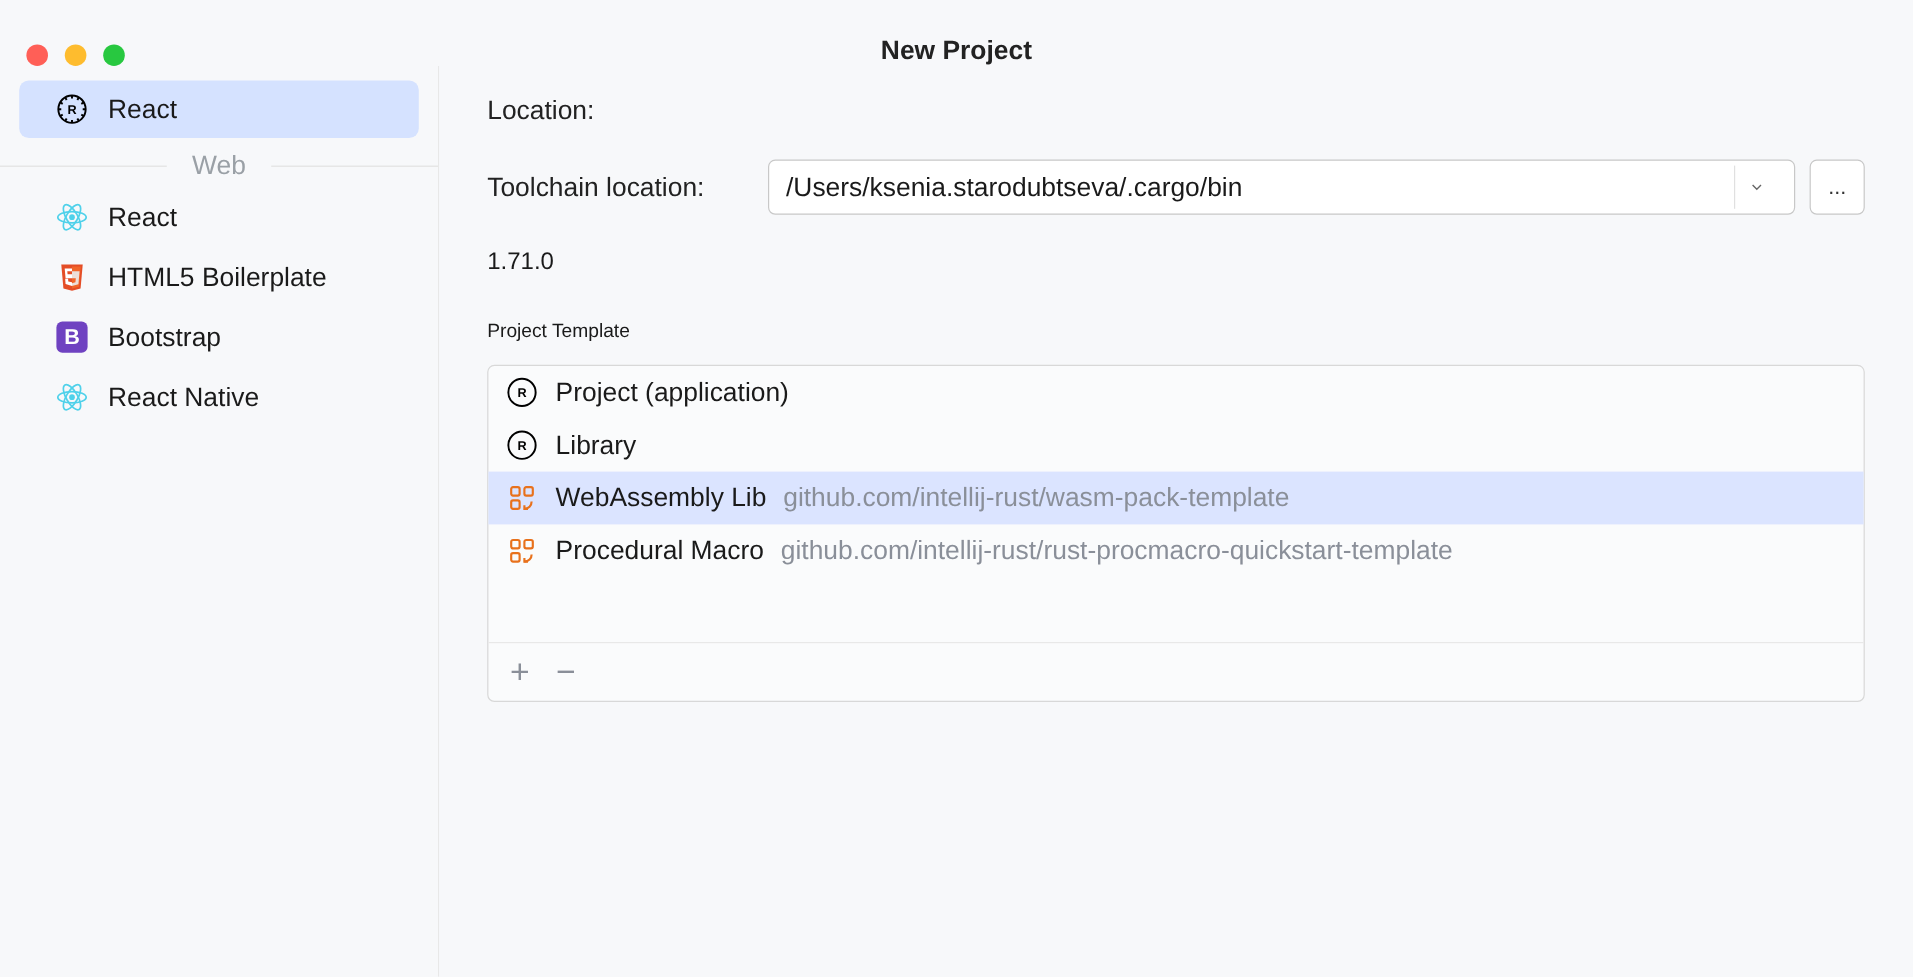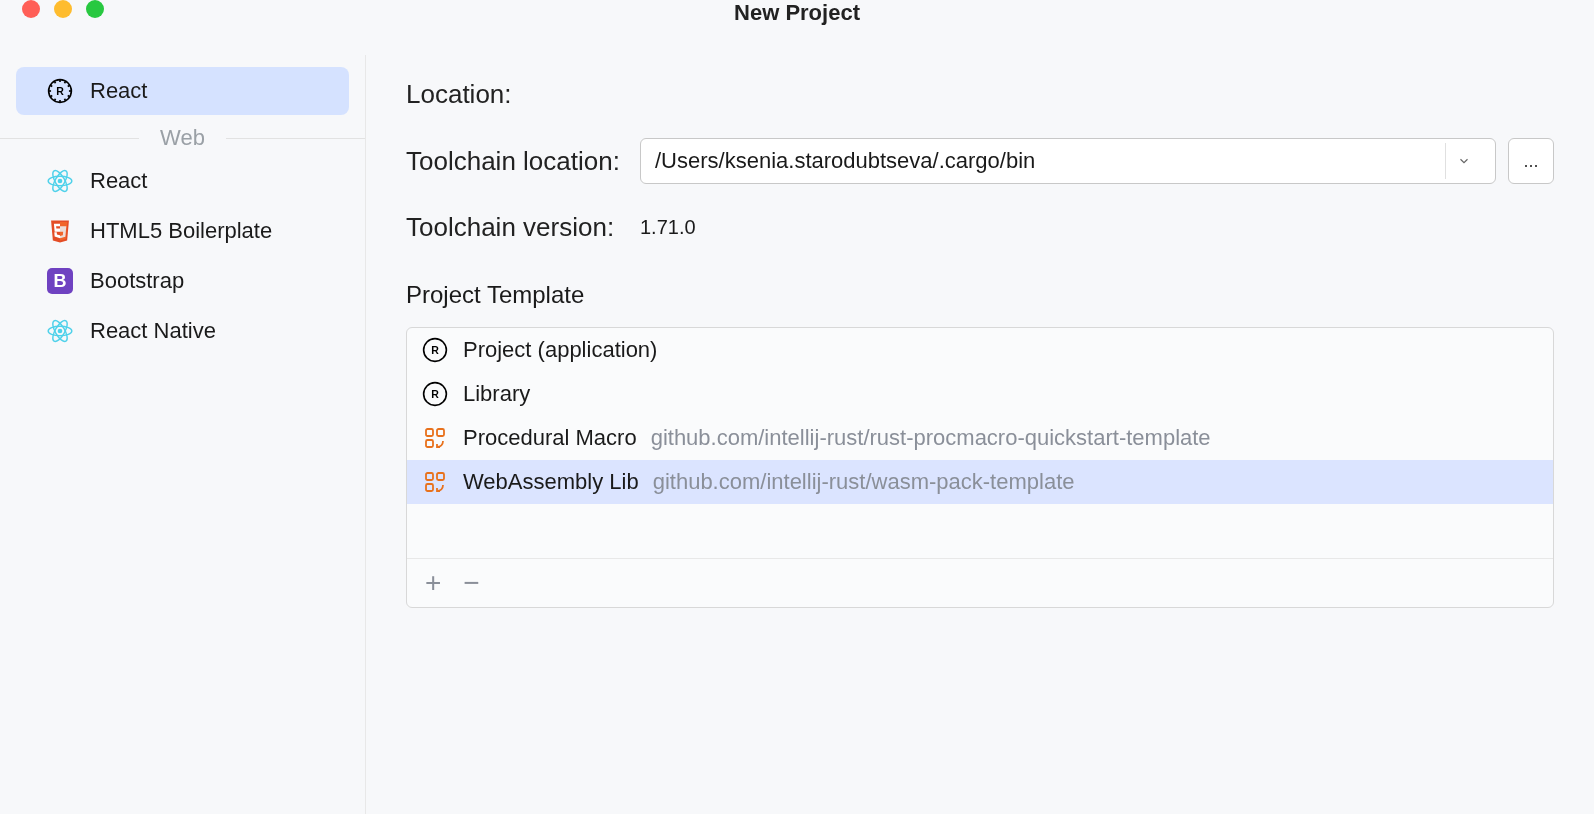--- a/index.html
+++ b/index.html
@@ -8,21 +8,21 @@
     background: #f7f8fa;
     width: 1594px;
     height: 814px;
     overflow: hidden;
     font-size: 22px;
     color: #1a1a1a;
   }
   .titlebar {
     height: 55px;
     display: flex;
-    align-items: flex-start;
+    align-items: flex-end;
     padding: 0 22px;
     position: relative;
   }
   .traffic-lights {
     display: flex;
     gap: 14px;
     position: absolute;
     left: 22px;
   }
   .traffic-lights .dot {
@@ -85,21 +85,21 @@
     padding: 24px 40px;
     background:#f7f8fa;
   }
   .form-row {
     display:flex;
     align-items:center;
     margin-bottom: 28px;
   }
   .form-label {
     width: 234px;
-    font-size: 26px;
+    font-size: 22px;
     color:#222;
   }
   .input, .combo {
     flex:1;
     height: 46px;
     border:1px solid #c8c8c8;
     border-radius: 6px;
     background:#fff;
     padding: 4px 14px;
     font-size: 22px;
@@ -122,21 +122,21 @@
     width:46px; height:46px; border:1px solid #c8c8c8; border-radius:6px; background:#fff;
     display:flex;align-items:center;justify-content:center;color:#333;font-size:18px;
     margin-left:12px; cursor:pointer;
   }
   .combo .chev {
     width:36px; display:flex;align-items:center;justify-content:center;color:#666;
     border-left:1px solid #e0e0e0; height:100%;
   }
   .combo .combo-text { flex:1; }
   .section-heading {
-    font-size:24px; margin: 38px 0 18px 0;
+    font-size:16px; margin: 38px 0 18px 0;
   }
   .template-box {
     border:1px solid #d8d8d8;
     border-radius:6px;
     background:#fafbfc;
   }
   .template-list {
     min-height: 230px;
   }
   .template-item {
@@ -272,21 +272,20 @@
               <polyline points="6 9 12 15 18 9"></polyline>
             </svg>
         </span>
       </div>
       <div class="btn-icon">
         <span>...</span>
       </div>
     </div>
 
     <div class="form-row">
-      <div class="form-label">Toolchain version:</div>
       <div class="static-value">1.71.0</div>
     </div>
 
 
     <div class="section-heading">Project Template</div>
 
     <div class="template-box">
       <div class="template-list">
 
         <div class="template-item">
@@ -300,54 +299,54 @@
         </div>
 
         <div class="template-item">
           <span class="icon-box">
             <svg class="rust-icon" viewBox="0 0 32 32" width="24" height="24">
                 <circle cx="16" cy="16" r="14" fill="none" stroke="#000" stroke-width="2"></circle>
                 <text x="16" y="21" text-anchor="middle" font-size="13" font-weight="700" fill="#000">R</text>
               </svg>
           </span>
           <span>Library</span>
+        </div>
+
+        <div class="template-item selected">
+          <span class="icon-box macro-icon">
+            <svg width="24" height="24" viewBox="0 0 24 24">
+                <g fill="none" stroke="#e8711c" stroke-width="1.8">
+                  <rect x="3" y="3" width="7" height="7" rx="1.5"></rect>
+                  <rect x="14" y="3" width="7" height="7" rx="1.5"></rect>
+                  <rect x="3" y="14" width="7" height="7" rx="1.5"></rect>
+                  <path d="M14 21c3.5 0 6-2.5 6-6"></path>
+                  <polyline points="14 18 14 21 17 21"></polyline>
+                </g>
+              </svg>
+          </span>
+          <span>WebAssembly Lib</span>
+          <span class="template-sub">github.com/intellij-rust/wasm-pack-template</span>
         </div>
 
         <div class="template-item">
           <span class="icon-box macro-icon">
             <svg width="24" height="24" viewBox="0 0 24 24">
                 <g fill="none" stroke="#e8711c" stroke-width="1.8">
                   <rect x="3" y="3" width="7" height="7" rx="1.5"></rect>
                   <rect x="14" y="3" width="7" height="7" rx="1.5"></rect>
                   <rect x="3" y="14" width="7" height="7" rx="1.5"></rect>
                   <path d="M14 21c3.5 0 6-2.5 6-6"></path>
                   <polyline points="14 18 14 21 17 21"></polyline>
                 </g>
               </svg>
           </span>
           <span>Procedural Macro</span>
           <span class="template-sub">github.com/intellij-rust/rust-procmacro-quickstart-template</span>
         </div>
 
-        <div class="template-item selected">
-          <span class="icon-box macro-icon">
-            <svg width="24" height="24" viewBox="0 0 24 24">
-                <g fill="none" stroke="#e8711c" stroke-width="1.8">
-                  <rect x="3" y="3" width="7" height="7" rx="1.5"></rect>
-                  <rect x="14" y="3" width="7" height="7" rx="1.5"></rect>
-                  <rect x="3" y="14" width="7" height="7" rx="1.5"></rect>
-                  <path d="M14 21c3.5 0 6-2.5 6-6"></path>
-                  <polyline points="14 18 14 21 17 21"></polyline>
-                </g>
-              </svg>
-          </span>
-          <span>WebAssembly Lib</span>
-          <span class="template-sub">github.com/intellij-rust/wasm-pack-template</span>
-        </div>
-
       </div>
       <div class="template-footer">
         <span>+</span>
         <span>−</span>
       </div>
     </div>
 
   </div>
 </div>
 

